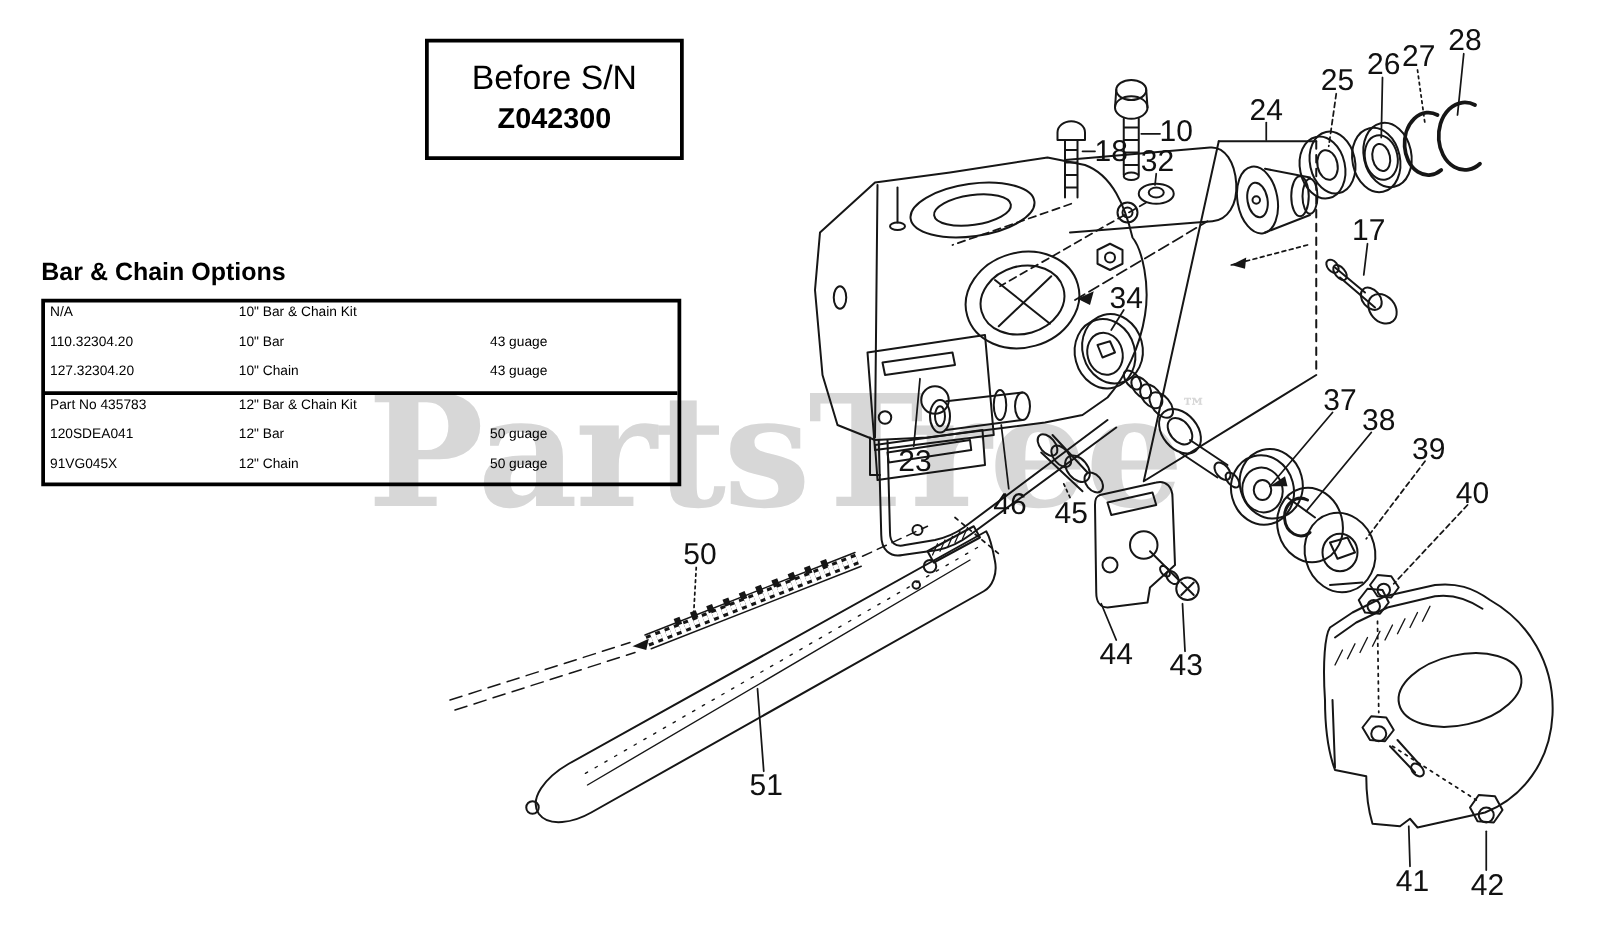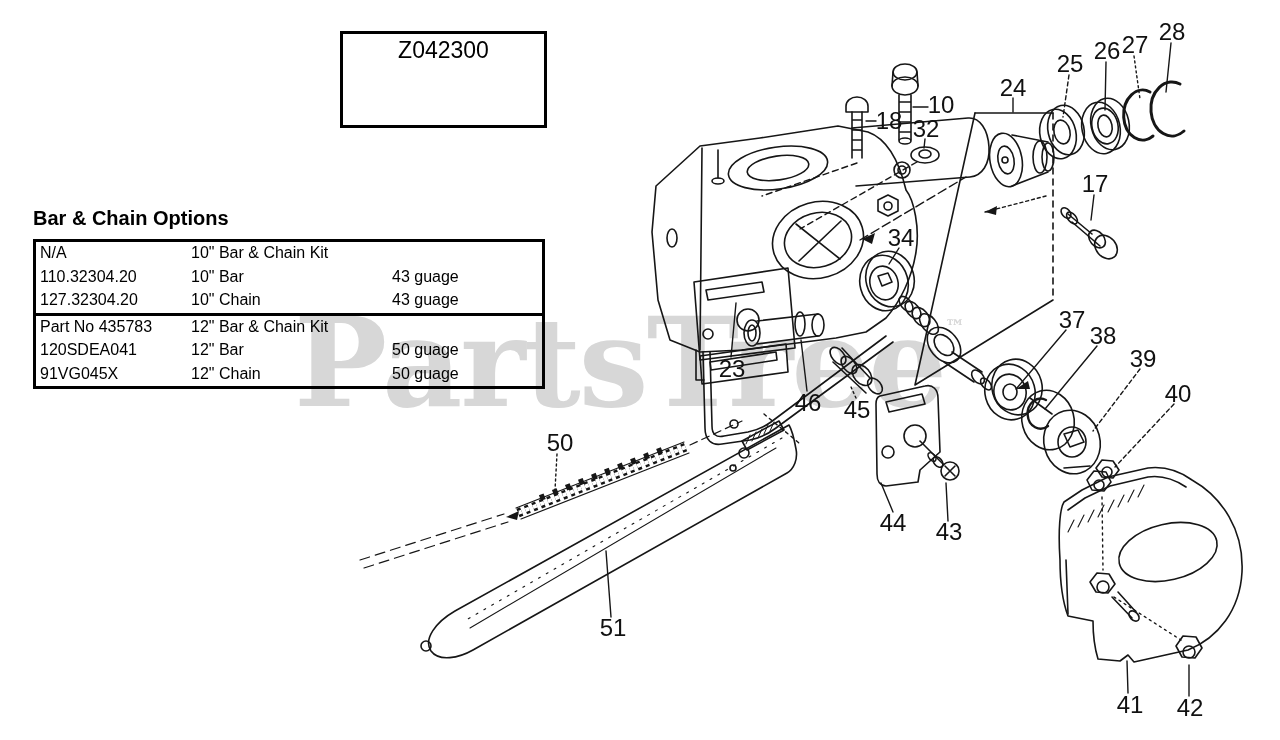--- a/index.html
+++ b/index.html
@@ -9,43 +9,44 @@
   
   .watermark{position:absolute;left:294px;top:301px;line-height:1;white-space:nowrap;
              font-family:"DejaVu Serif",serif;font-weight:bold;font-size:124px;
              letter-spacing:-2px;color:#d7d7d7;z-index:1;user-select:none;}
   .watermark sup{font-size:20px;vertical-align:72px;letter-spacing:0;}
 
   
   .sn-box{position:absolute;left:340px;top:31px;width:201px;height:91px;border:3px solid #000;
           text-align:center;z-index:3;background:transparent;}
   .sn1{font-size:27px;margin-top:13px;}
-  .sn2{font-size:23px;margin-top:3px;}
+  .sn2{font-size:23px;margin-top:3px;font-weight:bold;}
 
   
   .tbl-title{position:absolute;left:33px;top:207px;width:513px;
              font-size:20px;font-weight:bold;z-index:3;}
   .tbl{position:absolute;left:33px;top:239px;width:506px;border:3px solid #000;z-index:3;}
-  .row{position:relative;height:23.5px;font-size:16px;}
+  .row{position:relative;height:23.5px;font-size:11px;}
   .row span{position:absolute;top:2px;white-space:nowrap;}
   .c1{left:4px}.c2{left:155px}.c3{left:356px}
   .grp-divider{border-top:3px solid #000;}
 
   
   .art{position:absolute;left:0;top:0;z-index:2;}
   .lbl{font-family:"Liberation Sans",sans-serif;font-size:24px;fill:#111;}
 </style>
 </head>
 <body>
 
 <div class="canvas">
 
   <div class="watermark"><span>PartsTree</span><sup>™</sup></div>
 
   <div class="sn-box">
+    <div class="sn1">Before S/N</div>
     <div class="sn2">Z042300</div>
   </div>
 
   <div class="tbl-title">Bar &amp; Chain Options</div>
   <div class="tbl">
       <div class="row">
         <span class="c1">N/A</span>
         <span class="c2">10" Bar &amp; Chain Kit</span>
         <span class="c3"></span>
       </div>

